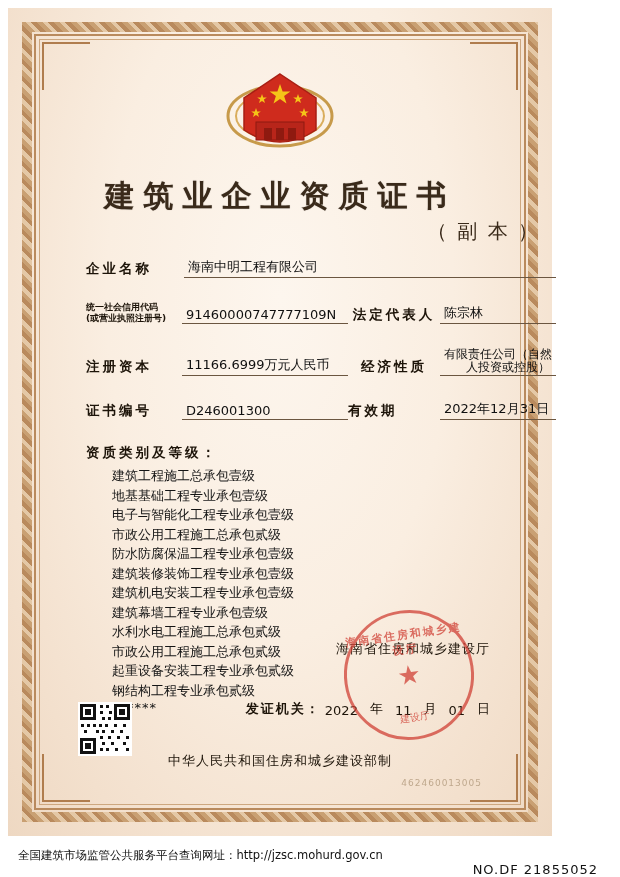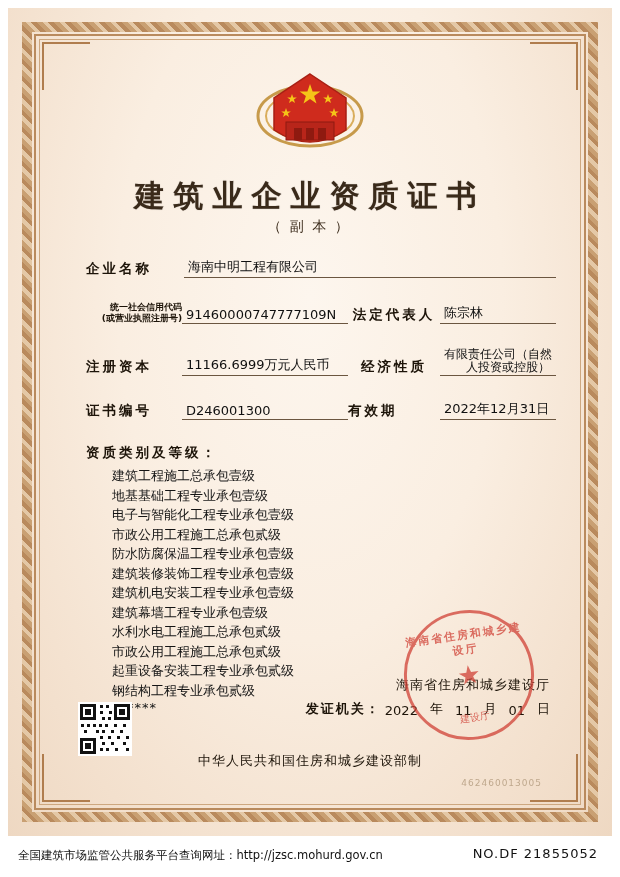--- a/index.html
+++ b/index.html
@@ -5,21 +5,21 @@
   html,body{margin:0;padding:0;}
   body{
     width:620px;height:877px;
     background:#ffffff;
     font-family:"DejaVu Sans","Liberation Sans",sans-serif;
     position:relative;
     overflow:hidden;
   }
   
   .cert{
-    position:absolute;left:8px;top:8px;width:604px;height:828px;
+    position:absolute;left:8px;top:8px;width:544px;height:828px;
     background:
       radial-gradient(ellipse at 50% 35%, #fdf6ee 0%, #faeee1 45%, #f3e0cd 80%, #eed8c2 100%);
     box-sizing:border-box;
     padding-left:28px;
   }
   
   .frame-outer{
     position:absolute;left:14px;top:14px;right:14px;bottom:14px;
     border:10px solid #c8a37a;
     border-image: repeating-linear-gradient(45deg,#c9a073 0 4px,#e4c8a6 4px 8px,#b98a5d 8px 12px) 10;
@@ -49,35 +49,35 @@
   }
   
   .title{
     position:absolute;left:0;right:0;top:168px;text-align:center;
     font-family:"DejaVu Serif","Liberation Serif",serif;
     font-size:30px;font-weight:bold;letter-spacing:9px;
     color:#3a2a1a;
     text-shadow:0 0 1px rgba(0,0,0,.35);
   }
   .subtitle{
-    position:absolute;left:0;right:2px;top:210px;text-align:center;
-    font-size:14px;color:#3a2a1a;letter-spacing:2px;
+    position:absolute;left:0;right:12px;top:210px;text-align:right;
+    font-size:20px;color:#3a2a1a;letter-spacing:2px;
   }
 
   
   .fields{
     position:absolute;left:78px;top:250px;width:470px;
     font-size:13.5px;color:#241a10;
   }
   .row{display:flex;align-items:flex-end;margin-bottom:24px;min-height:20px;}
   .lbl{
     font-weight:bold;letter-spacing:3px;white-space:nowrap;font-size:13.5px;
     color:#1d1409;
   }
-  .lbl.small{font-size:9px;letter-spacing:0;line-height:11px;font-weight:bold;text-align:right;}
+  .lbl.small{font-size:9px;letter-spacing:0;line-height:11px;font-weight:bold;text-align:left;}
   .val{
     flex:1;border-bottom:1px solid #6b5640;padding:0 2px 1px 4px;
     font-size:13px;color:#101010;white-space:nowrap;overflow:hidden;
   }
   .two-line{line-height:13px;font-size:12px;}
 
   
   .qual-title{
     font-weight:bold;letter-spacing:3px;font-size:13.5px;margin-top:6px;color:#1d1409;
   }
@@ -89,21 +89,21 @@
   .qrcode{
     position:absolute;left:70px;bottom:80px;width:54px;height:54px;
     background:#fff;
   }
   .issuer{
     position:absolute;right:62px;bottom:118px;width:250px;text-align:left;
     font-size:13px;color:#1d1409;
   }
   .issuer .org{display:block;text-align:right;margin-bottom:6px;letter-spacing:1px;}
   .issuer .line2{display:flex;justify-content:flex-end;align-items:flex-end;gap:4px;}
-  .issuer .k{font-weight:bold;letter-spacing:2px;}
+  .issuer .k{font-weight:bold;letter-spacing:2px;margin-top:36px;}
   .issuer .date{display:flex;gap:12px;align-items:flex-end;font-size:13px;}
   .maker{
     position:absolute;left:0;right:0;bottom:66px;text-align:center;
     font-size:13px;color:#1d1409;letter-spacing:1px;
   }
   .seal{
     position:absolute;right:78px;bottom:96px;width:124px;height:124px;
     border:3px solid #cf3b30;border-radius:50%;
     opacity:.72;transform:rotate(-8deg);
     color:#cf3b30;
@@ -121,21 +121,21 @@
   }
   .watermark{
     position:absolute;right:70px;bottom:48px;font-size:9px;color:#bfa88d;letter-spacing:1px;text-align:center;
   }
 
   
   .footer-left{
     position:absolute;left:18px;bottom:14px;font-size:11.5px;color:#111;
   }
   .footer-right{
-    position:absolute;right:22px;bottom:16px;font-size:13px;color:#111;letter-spacing:1px;
+    position:absolute;right:22px;bottom:0;font-size:13px;color:#111;letter-spacing:1px;
   }
 </style>
 </head>
 <body>
 
 <div class="cert">
 
   <div class="frame-outer"></div>
   <div class="frame-mid"></div>
   <div class="frame-inner"></div>

